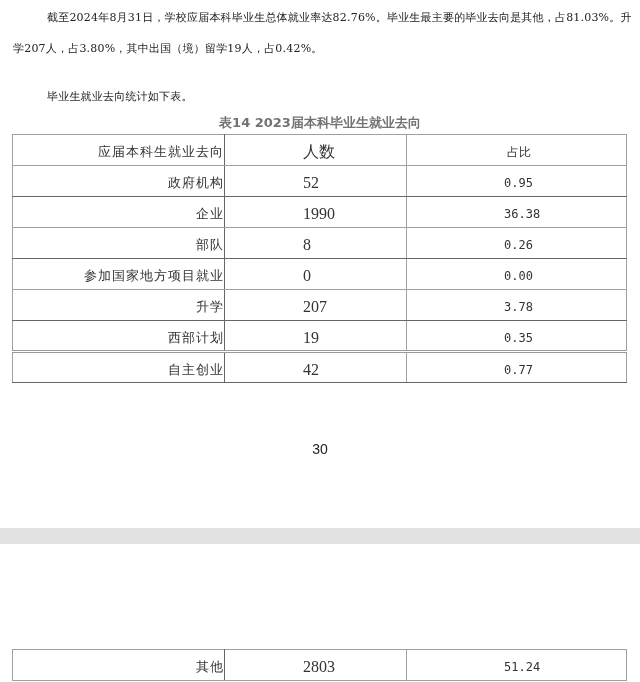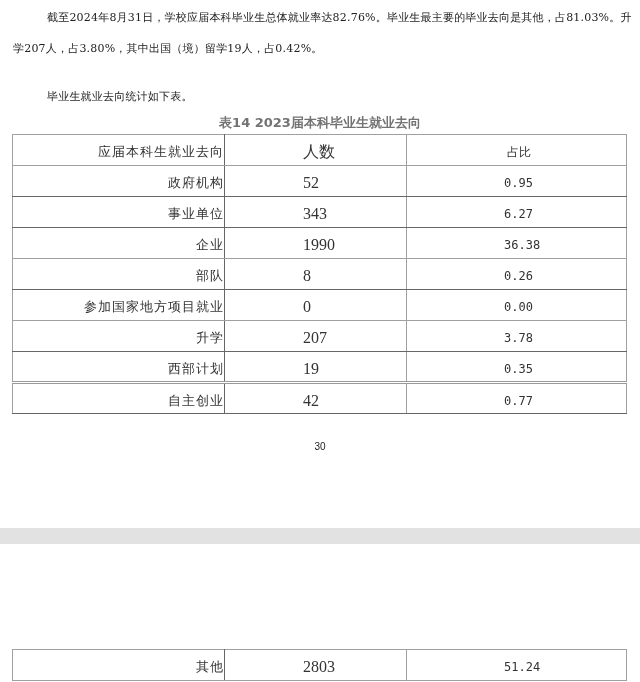--- a/index.html
+++ b/index.html
@@ -17,21 +17,21 @@
     table.tbl td.c1 { width: 212px; text-align: center; letter-spacing: 1px; }
     table.tbl td.c2 { width: 182px; text-align: left; padding-left: 78px; font-family: "Liberation Serif", serif; font-size: 16px; }
     table.tbl td.c3 { text-align: left; padding-left: 97px; font-family: "DejaVu Sans Mono", "Liberation Mono", monospace; font-size: 12px; }
     table.tbl td.left-dark { border-right: 1px solid #666; text-align: right; }
     table.tbl tr.sep td { border-top: 3px double #9a9a9a; }
     table.tbl tr.rowdark td { border-bottom-color: #666; }
 
     .t1 { top: 134px; }
     .t2 { top: 649px; }
 
-    .page-num { position: absolute; top: 441px; left: 0; width: 640px; text-align: center; font-family: "Liberation Sans", sans-serif; font-size: 10px; color: #222; }
+    .page-num { position: absolute; top: 441px; left: 0; width: 640px; text-align: center; font-family: "Liberation Sans", sans-serif; font-size: 14px; color: #222; }
 
     .page-gap { position: absolute; left: 0; top: 528px; width: 640px; height: 16px; background: #e2e2e2; }
   </style>
 </head>
 <body>
 
 <p class="para p1">截至2024年8月31日，学校应届本科毕业生总体就业率达82.76%。毕业生最主要的毕业去向是其他，占81.03%。升学207人，占3.80%，其中出国（境）留学19人，占0.42%。</p>
 <p class="para p2">毕业生就业去向统计如下表。</p>
 
 <div class="caption">表14 2023届本科毕业生就业去向</div>
@@ -40,25 +40,20 @@
   <tbody>
       <tr>
     <td class="c1 left-dark">应届本科生就业去向</td>
     <td class="c2">人数</td>
     <td class="c3" style="font-family:'DejaVu Serif',serif;padding-left:100px;">占比</td>
   </tr>
   <tr class="rowdark">
     <td class="c1 left-dark">政府机构</td>
     <td class="c2">52</td>
     <td class="c3">0.95</td>
-  </tr>
-  <tr class="rowdark">
-    <td class="c1 left-dark">事业单位</td>
-    <td class="c2">343</td>
-    <td class="c3">6.27</td>
   </tr>
   <tr>
     <td class="c1 left-dark">企业</td>
     <td class="c2">1990</td>
     <td class="c3">36.38</td>
   </tr>
   <tr class="rowdark">
     <td class="c1 left-dark">部队</td>
     <td class="c2">8</td>
     <td class="c3">0.26</td>

